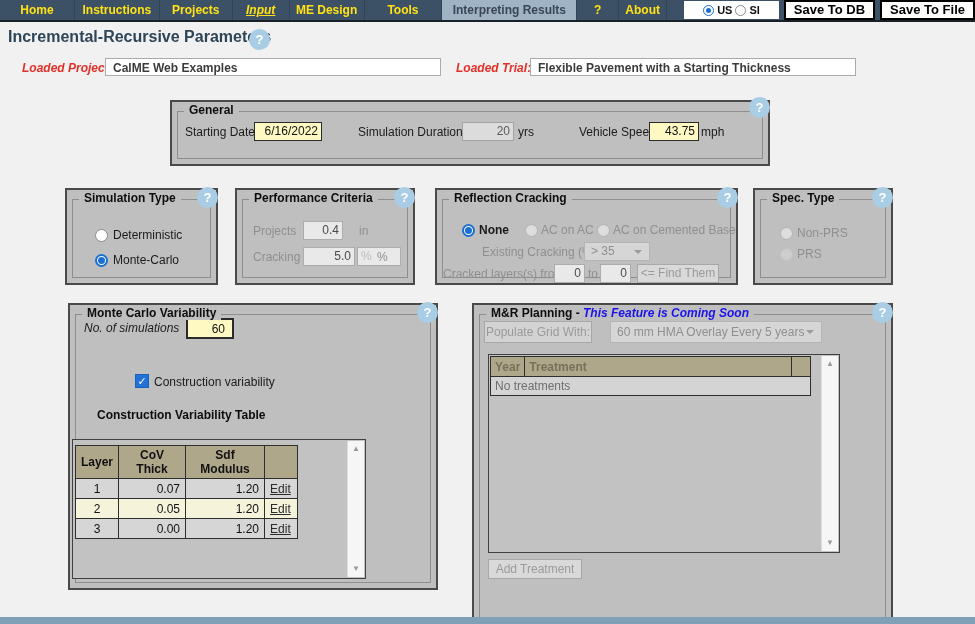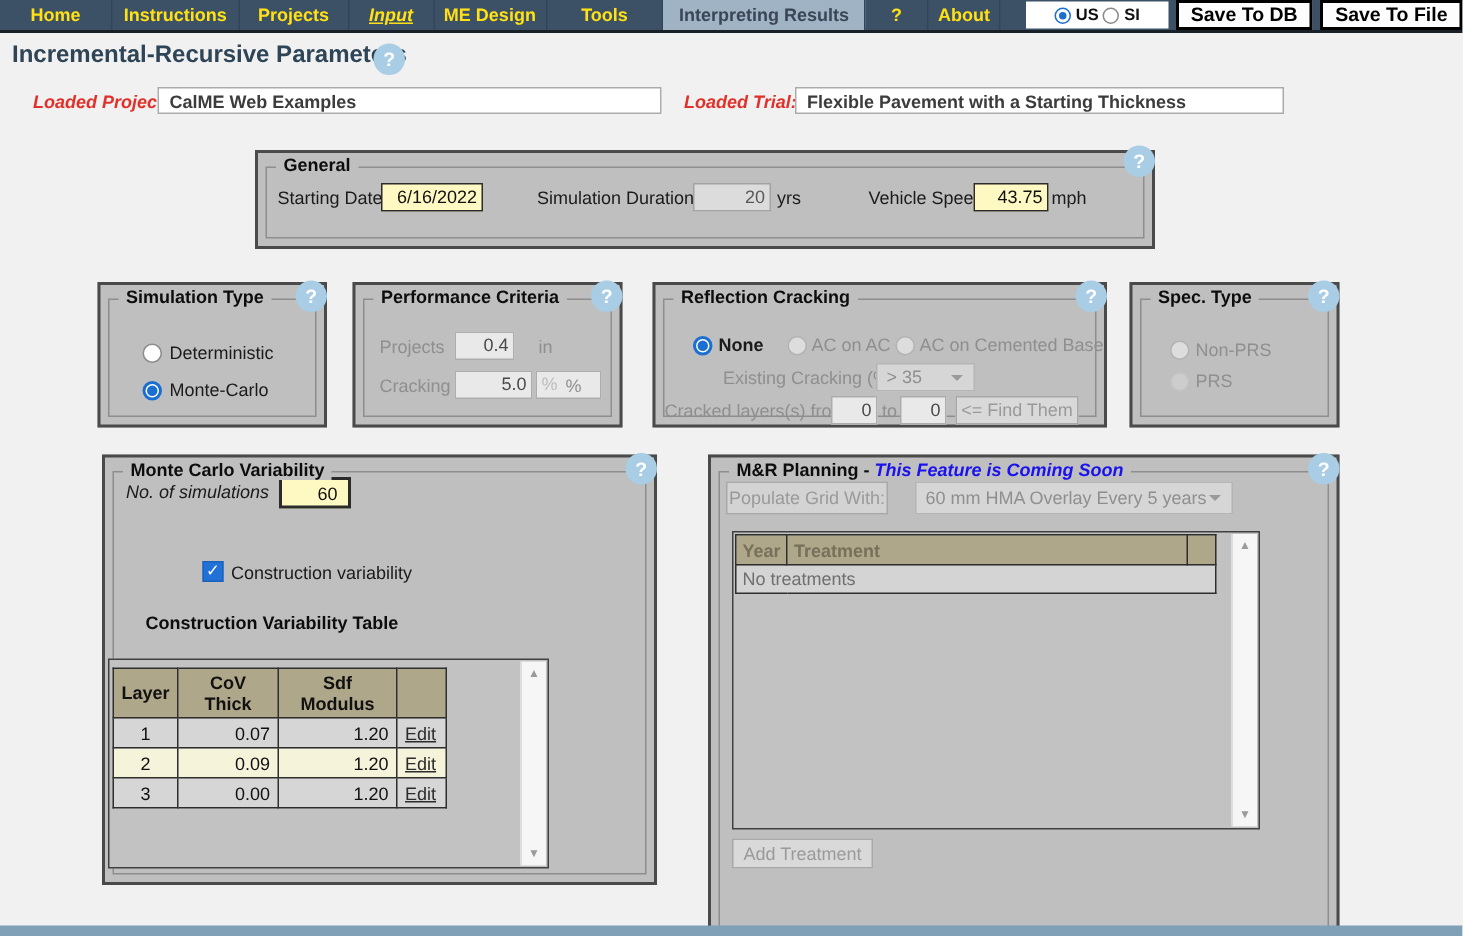--- a/index.html
+++ b/index.html
@@ -193,21 +193,21 @@
         <th style="width:22px;"></th>
       </tr>
       <tr class="r-gray">
         <td class="c-mid">1</td>
         <td class="c-num">0.07</td>
         <td class="c-num">1.20</td>
         <td><span class="editlink">Edit</span></td>
       </tr>
       <tr class="r-yel">
         <td class="c-mid">2</td>
-        <td class="c-num">0.09</td>
+        <td class="c-num">0.05</td>
         <td class="c-num">1.20</td>
         <td><span class="editlink">Edit</span></td>
       </tr>
       <tr class="r-gray">
         <td class="c-mid">3</td>
         <td class="c-num">0.00</td>
         <td class="c-num">1.20</td>
         <td><span class="editlink">Edit</span></td>
       </tr>
     </tbody>

